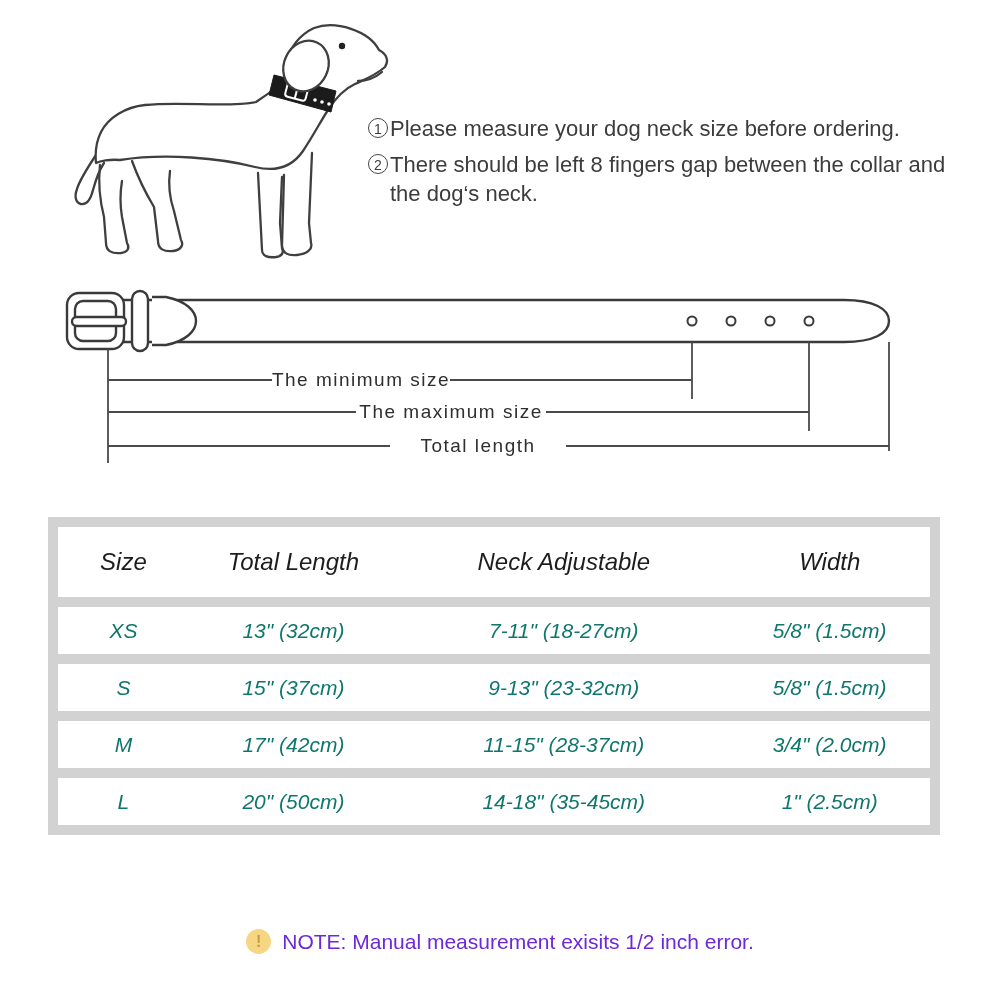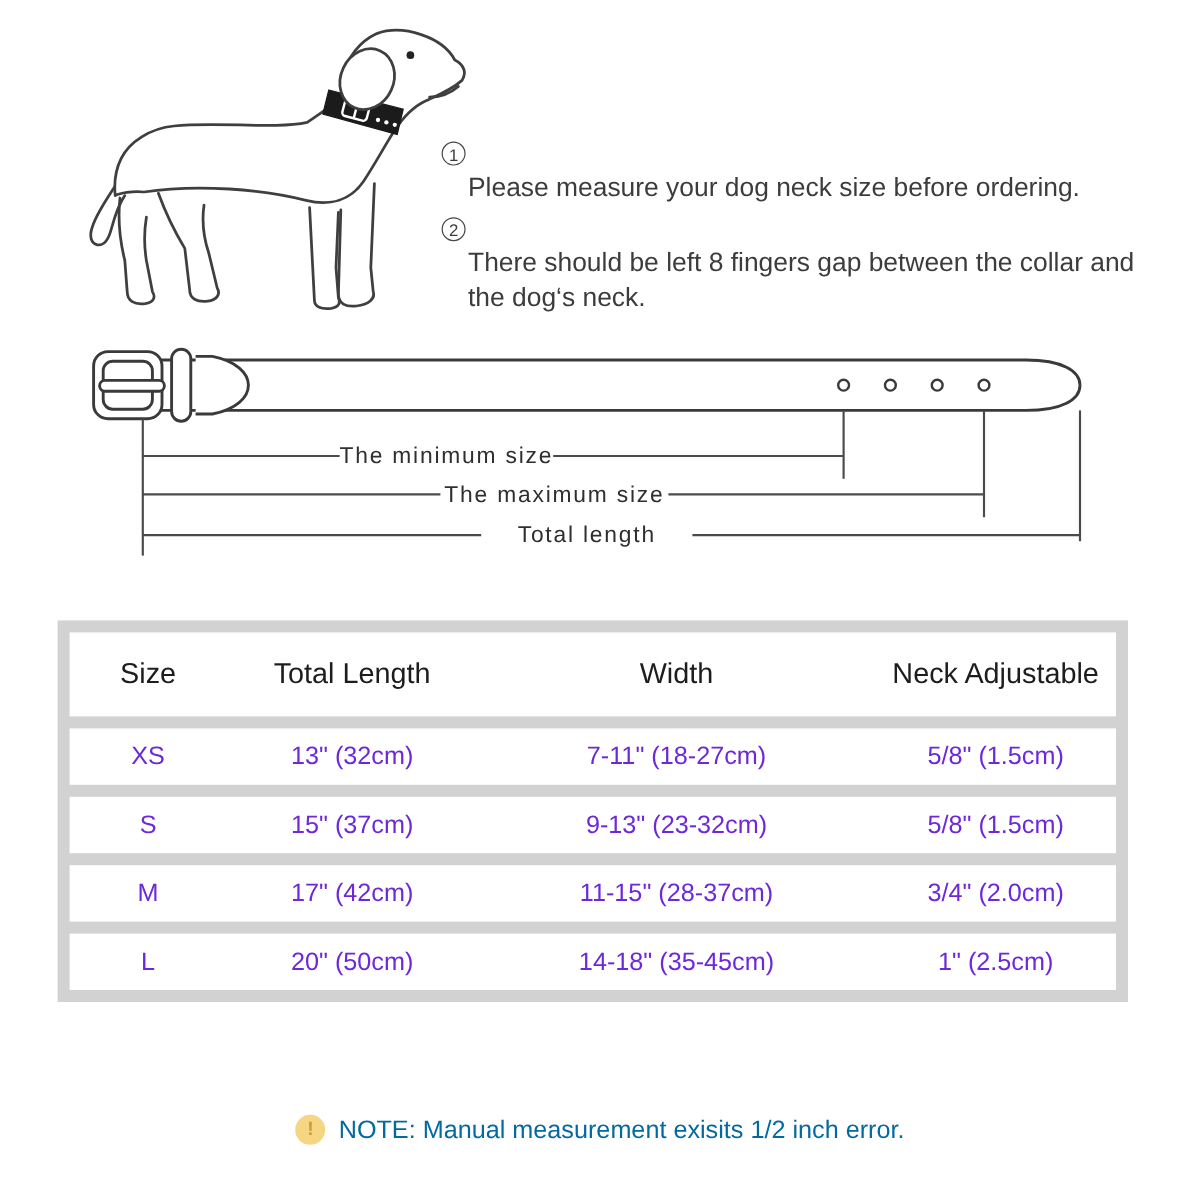--- a/index.html
+++ b/index.html
@@ -11,45 +11,45 @@
   
   .dog-wrap{position:absolute;left:70px;top:15px;width:330px;height:265px;}
   
   .instructions{position:absolute;left:368px;top:114px;width:610px;}
   .instr-item{display:flex;align-items:flex-start;margin-bottom:7px;}
   .instr-marker{
     flex:0 0 auto;width:20px;height:20px;border:1.6px solid #454545;border-radius:50%;
     font-size:14px;line-height:20px;text-align:center;color:#3c3c3c;margin:4px 2px 0 0;
     box-sizing:border-box;
   }
-  .instr-text{font-size:22px;line-height:29px;color:#3c3c3c;width:580px;margin-top:27px;}
+  .instr-text{font-size:22px;line-height:29px;color:#3c3c3c;width:580px;}
   
-  .diagram-wrap{position:absolute;left:55px;top:285px;width:890px;height:185px;}
+  .diagram-wrap{position:absolute;left:44px;top:285px;width:890px;height:185px;}
   .diag-label{font-family:"Liberation Sans", sans-serif;font-size:19px;letter-spacing:1.5px;fill:#2f2f2f;}
   
   .size-table{
     position:absolute;left:48px;top:517px;width:892px;box-sizing:border-box;
-    background:#d2d2d2;padding:10px;display:flex;flex-direction:column;gap:10px;
+    background:#d2d2d2;padding:10px;display:flex;flex-direction:column;gap:10px;font-style:italic;
   }
   .t-row{
     background:#ffffff;display:grid;grid-template-columns:15% 24% 38% 23%;
     align-items:center;text-align:center;
   }
   .t-head{height:70px;font-size:24px;color:#1d1d1d;}
-  .t-data{height:47px;font-size:21px;color:#6d28d9;}
+  .t-data{height:47px;font-size:21px;color:#0f766e;}
   
   .note{
     position:absolute;left:0;top:929px;width:1000px;display:flex;align-items:center;
     justify-content:center;gap:11px;
   }
   .note-icon{
     width:25px;height:25px;border-radius:50%;background:#f6d683;color:#c79b3e;
     font-size:16px;font-weight:bold;line-height:25px;text-align:center;flex:0 0 auto;
   }
-  .note-text{font-size:21px;color:#0369a1;}
+  .note-text{font-size:21px;color:#6d28d9;}
 </style>
 </head>
 <body>
 
 <div class="canvas">
 
   <div class="dog-wrap">
     <svg width="330" height="265" viewBox="0 0 330 265">
       <g fill="none" stroke="#3f3f3f" stroke-width="2.3" stroke-linecap="round" stroke-linejoin="round">
 
@@ -130,22 +130,22 @@
       <text class="diag-label" x="317" y="101" text-anchor="middle">The minimum size</text>
       <text class="diag-label" x="407" y="133" text-anchor="middle">The maximum size</text>
       <text class="diag-label" x="434" y="167" text-anchor="middle">Total length</text>
     </svg>
   </div>
 
   <div class="size-table">
     <div class="t-row t-head">
       <div>Size</div>
       <div>Total Length</div>
+      <div>Neck Adjustable</div>
       <div>Width</div>
-      <div>Neck Adjustable</div>
     </div>
     <div class="t-row t-data">
       <div>XS</div>
       <div>13" (32cm)</div>
       <div>7-11" (18-27cm)</div>
       <div>5/8" (1.5cm)</div>
     </div>
     <div class="t-row t-data">
       <div>S</div>
       <div>15" (37cm)</div>

